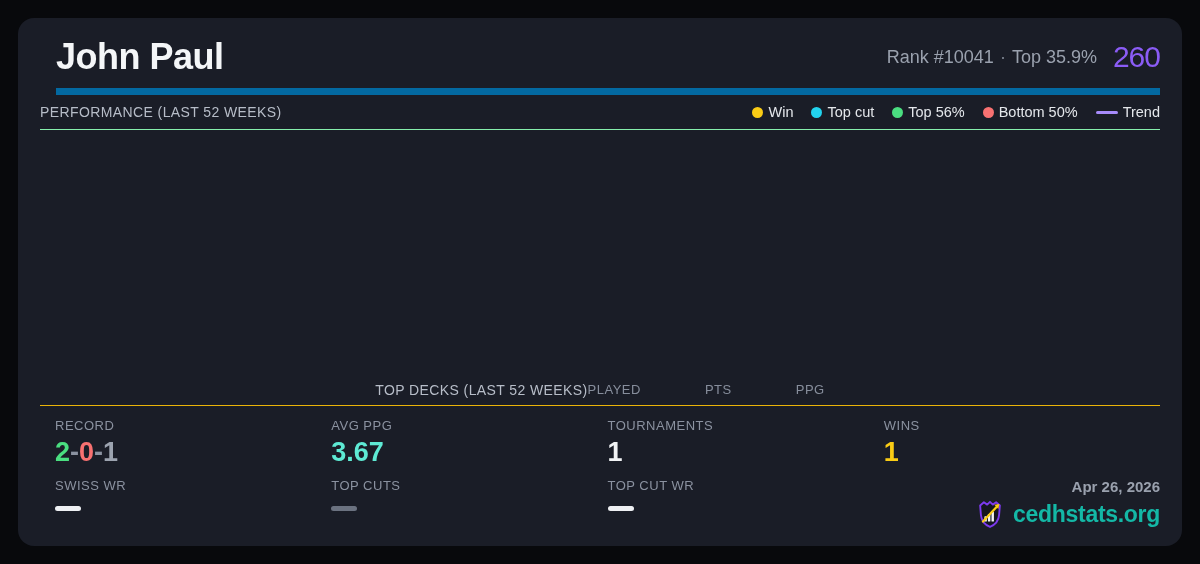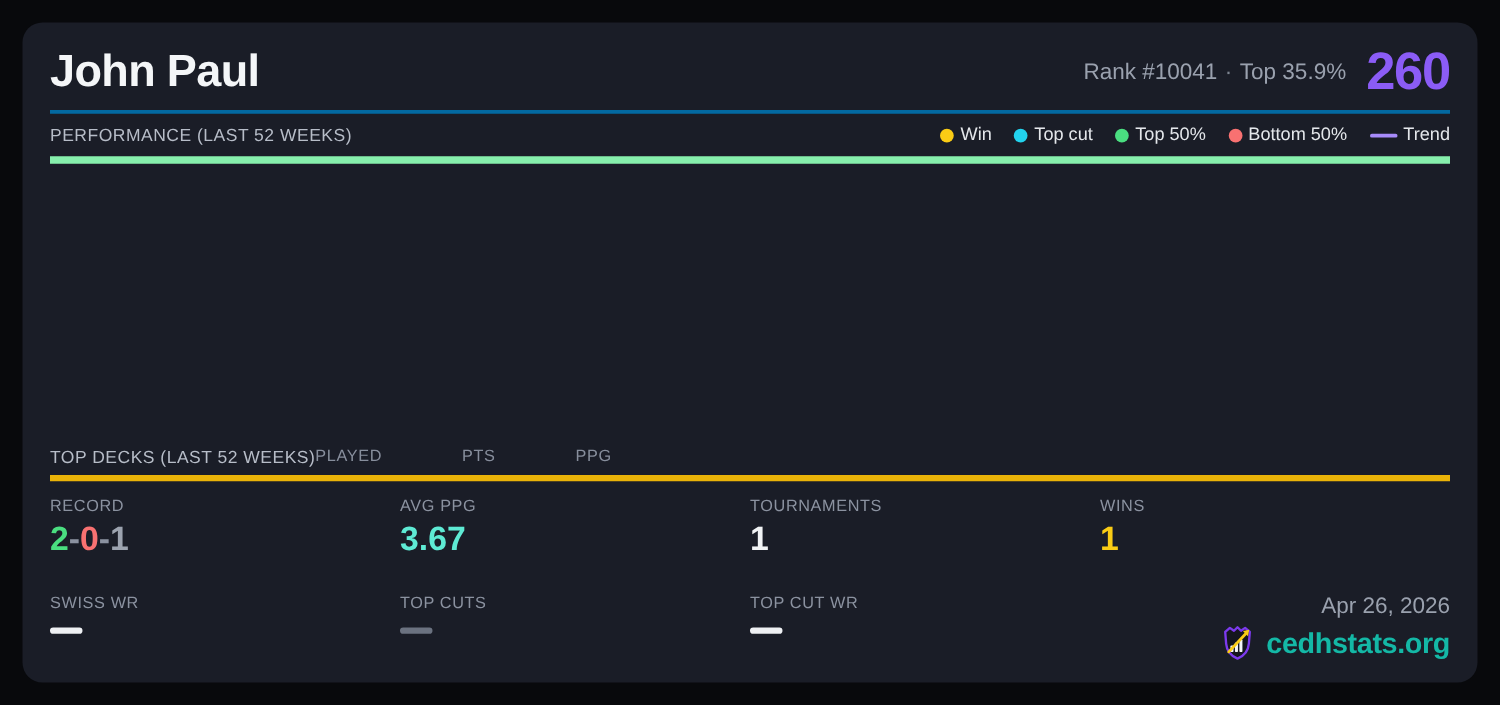--- a/index.html
+++ b/index.html
@@ -17,53 +17,54 @@
     padding: 10px 22px 16px 22px;
     display: flex;
     flex-direction: column;
   }
   
   .header {
     display: flex;
     justify-content: space-between;
     align-items: center;
     padding: 8px 0 10px 0;
-    border-bottom: 3px solid #0369a1;
+    border-bottom: 7px solid #0369a1;
+    margin-left: 16px;
   }
   .title {
     font-size: 36px;
     font-weight: 800;
     color: #f4f6f8;
     letter-spacing: -0.5px;
   }
   .header-right {
     display: flex;
     align-items: center;
     gap: 16px;
   }
   .rank-text {
     font-size: 18px;
     color: #9aa1ae;
     font-weight: 500;
   }
   .rank-sep { margin: 0 6px; color: #7d8490; }
   .points {
-    font-size: 42px;
-    font-weight: 700;
+    font-size: 30px;
+    font-weight: 400;
     color: #8b5cf6;
     letter-spacing: -1px;
     line-height: 1;
   }
   
   .perf-row {
     display: flex;
     justify-content: space-between;
     align-items: center;
     padding: 9px 0;
-    border-bottom: 6px solid #86efac;
+    border-bottom: 1px solid #86efac;
   }
   .section-label {
     font-size: 14px;
     color: #b7bdc8;
     letter-spacing: 0.4px;
   }
   .legend {
     display: flex;
     align-items: flex-end;
     gap: 18px;
@@ -88,41 +89,42 @@
     color: #e4e7eb;
   }
   
   .chart-area {
     flex: 1;
     position: relative;
   }
   
   .decks-row {
     display: flex;
-    justify-content: flex-start;
+    justify-content: center;
     align-items: center;
     padding: 7px 0;
-    border-bottom: 5px solid #eab308;
+    border-bottom: 1px solid #eab308;
   }
   .decks-cols {
     display: flex;
     gap: 64px;
   }
   .decks-col {
     font-size: 13px;
     color: #878e9c;
     letter-spacing: 0.5px;
     text-align: right;
   }
   
   .stats-grid {
     display: grid;
     grid-template-columns: repeat(4, 1fr);
     padding-top: 12px;
-    row-gap: 29px;
+    row-gap: 12px;
+    margin-left: 15px;
   }
   .stat-label {
     font-size: 13px;
     color: #8b92a0;
     letter-spacing: 0.5px;
     margin-bottom: 5px;
   }
   .stat-value {
     font-size: 27px;
     font-weight: 700;
@@ -143,22 +145,23 @@
   .dash-white { background: #eef0f3; }
   
   .footer-cell {
     text-align: right;
     display: flex;
     flex-direction: column;
     align-items: flex-end;
     gap: 3px;
   }
   .footer-date {
-    font-size: 18px;
+    font-size: 15px;
     color: #9aa1ae;
+    font-weight: bold;
   }
   .brand-row {
     display: flex;
     align-items: center;
     gap: 8px;
   }
   .brand-text {
     font-size: 23px;
     font-weight: 700;
     color: #14b8a6;
@@ -187,21 +190,21 @@
       <div class="legend-item">
         <span class="legend-dot" style="background: rgb(250, 204, 21);"></span>
         <span class="legend-label">Win</span>
       </div>
       <div class="legend-item">
         <span class="legend-dot" style="background: rgb(34, 211, 238);"></span>
         <span class="legend-label">Top cut</span>
       </div>
       <div class="legend-item">
         <span class="legend-dot" style="background: rgb(74, 222, 128);"></span>
-        <span class="legend-label">Top 50%</span>
+        <span class="legend-label">Top 56%</span>
       </div>
       <div class="legend-item">
         <span class="legend-dot" style="background: rgb(248, 113, 113);"></span>
         <span class="legend-label">Bottom 50%</span>
       </div>
       <div class="legend-item">
         <span class="legend-line" style="background: rgb(167, 139, 250);"></span>
         <span class="legend-label">Trend</span>
       </div>
     </div>

